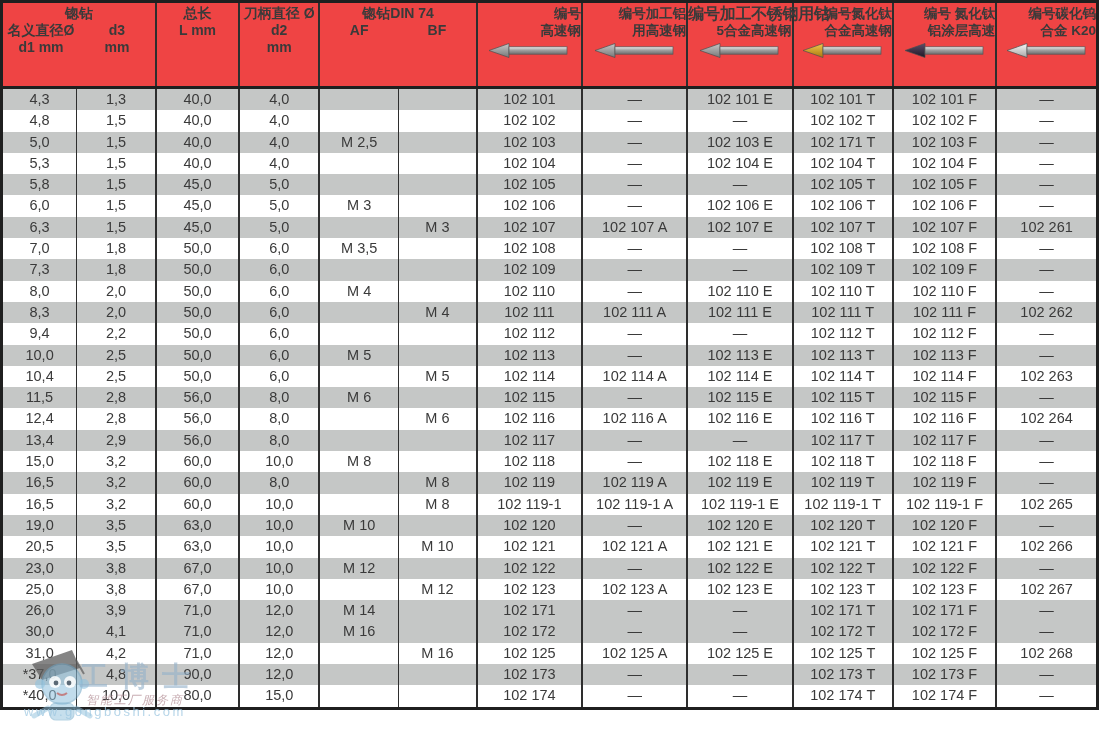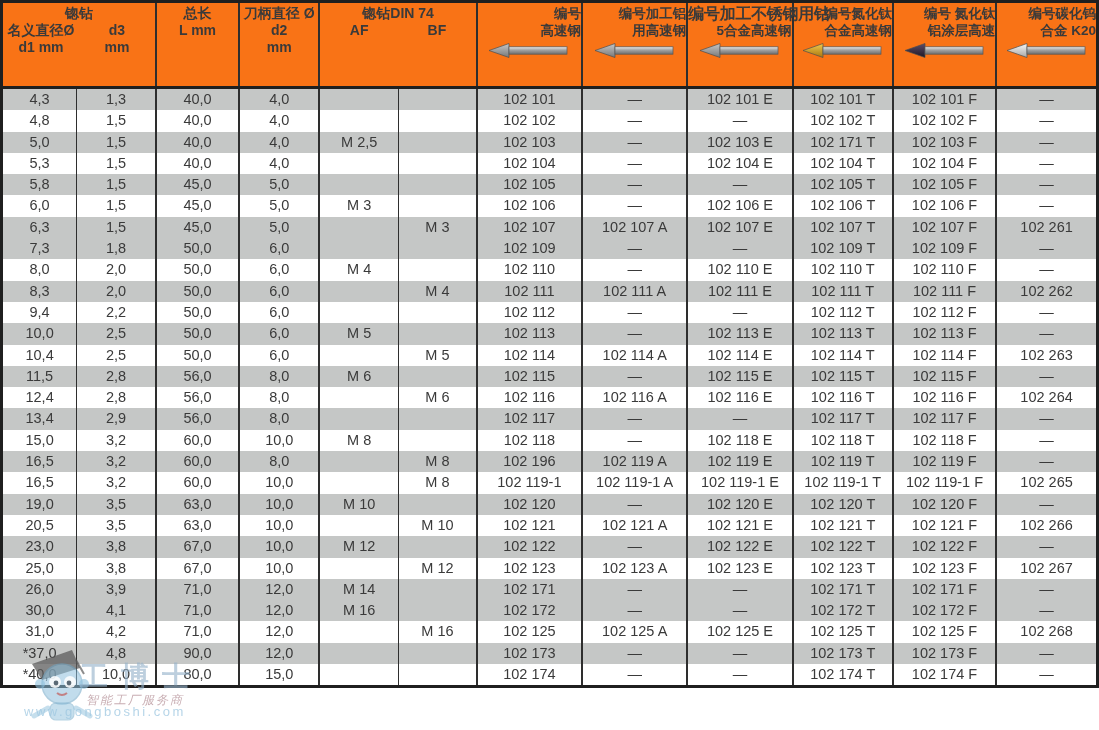--- a/index.html
+++ b/index.html
@@ -4,21 +4,21 @@
 <style>
   html,body{margin:0;padding:0;background:#ffffff;}
   .page{position:relative;width:1099px;height:730px;overflow:hidden;
         font-family:"Liberation Sans",sans-serif;color:#3a3a3a;}
   table.spec{border-collapse:collapse;table-layout:fixed;width:1099px;
              border:3px solid #1f1f1f;}
   col.c1{width:75px}col.c2{width:79px}col.c3{width:83px}col.c4{width:80px}
   col.c5{width:79px}col.c6{width:78px}col.c7{width:105px}col.c8{width:105px}
   col.c9{width:105px}col.c10{width:100px}col.c11{width:103px}col.c12{width:101px}
 
-  thead th{background:#f97316;font-weight:bold;vertical-align:top;padding:2px 0 1px 0;
+  thead th{background:#ef4444;font-weight:bold;vertical-align:top;padding:2px 0 1px 0;
            border-bottom:3px solid #1f1f1f;height:80px;}
   thead th.sep2{border-right:2px solid #2e2e2e;}
   .h-title{font-size:14px;text-align:center;line-height:17px;}
   .h-split{display:flex;}
   .h-split > div{flex:1;text-align:center;font-size:14px;line-height:17px;}
   .h-stack{text-align:center;font-size:14px;line-height:17px;}
   th.numhead .h-line{text-align:right;font-size:13.5px;line-height:17px;white-space:nowrap;}
   th.numhead .h-line.small{font-size:16px;letter-spacing:-0.3px;}
   th.numhead .h-icon{text-align:center;margin-top:4px;height:16px;}
 
@@ -305,20 +305,34 @@
           <td class="sep2">5,0</td>
           <td class="sep1"></td>
           <td class="sep2">M 3</td>
           <td class="sep2">102 107</td>
           <td class="sep2">102 107 A</td>
           <td class="sep2">102 107 E</td>
           <td class="sep2">102 107 T</td>
           <td class="sep2">102 107 F</td>
           <td>102 261</td>
         </tr>
+        <tr class="stripe-white">
+          <td class="sep1">7,0</td>
+          <td class="sep2">1,8</td>
+          <td class="sep2">50,0</td>
+          <td class="sep2">6,0</td>
+          <td class="sep1">M 3,5</td>
+          <td class="sep2"></td>
+          <td class="sep2">102 108</td>
+          <td class="sep2">—</td>
+          <td class="sep2">—</td>
+          <td class="sep2">102 108 T</td>
+          <td class="sep2">102 108 F</td>
+          <td>—</td>
+        </tr>
         <tr class="stripe-gray">
           <td class="sep1">7,3</td>
           <td class="sep2">1,8</td>
           <td class="sep2">50,0</td>
           <td class="sep2">6,0</td>
           <td class="sep1"></td>
           <td class="sep2"></td>
           <td class="sep2">102 109</td>
           <td class="sep2">—</td>
           <td class="sep2">—</td>
@@ -452,21 +466,21 @@
           <td class="sep2">102 118 F</td>
           <td>—</td>
         </tr>
         <tr class="stripe-gray">
           <td class="sep1">16,5</td>
           <td class="sep2">3,2</td>
           <td class="sep2">60,0</td>
           <td class="sep2">8,0</td>
           <td class="sep1"></td>
           <td class="sep2">M 8</td>
-          <td class="sep2">102 196</td>
+          <td class="sep2">102 119</td>
           <td class="sep2">102 119 A</td>
           <td class="sep2">102 119 E</td>
           <td class="sep2">102 119 T</td>
           <td class="sep2">102 119 F</td>
           <td>—</td>
         </tr>
         <tr class="stripe-white">
           <td class="sep1">16,5</td>
           <td class="sep2">3,2</td>
           <td class="sep2">60,0</td>

